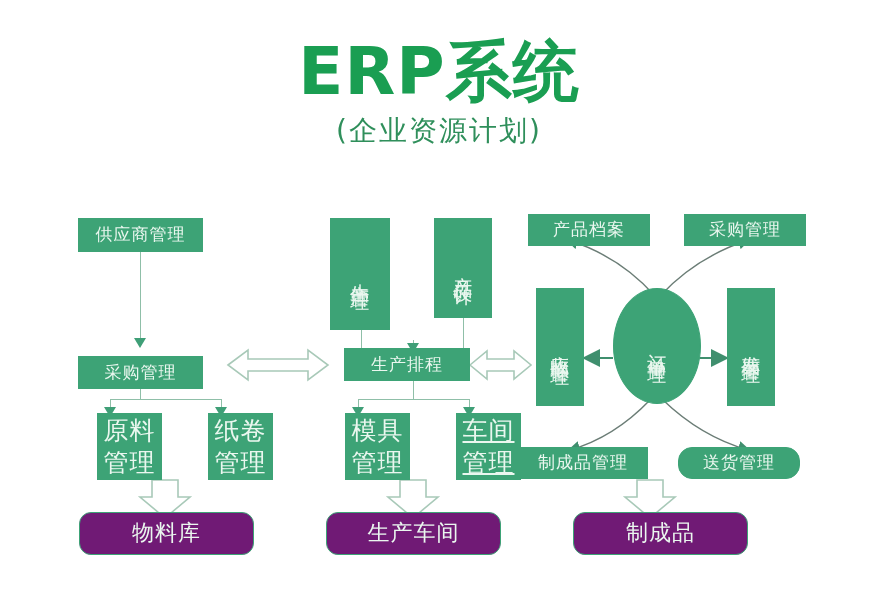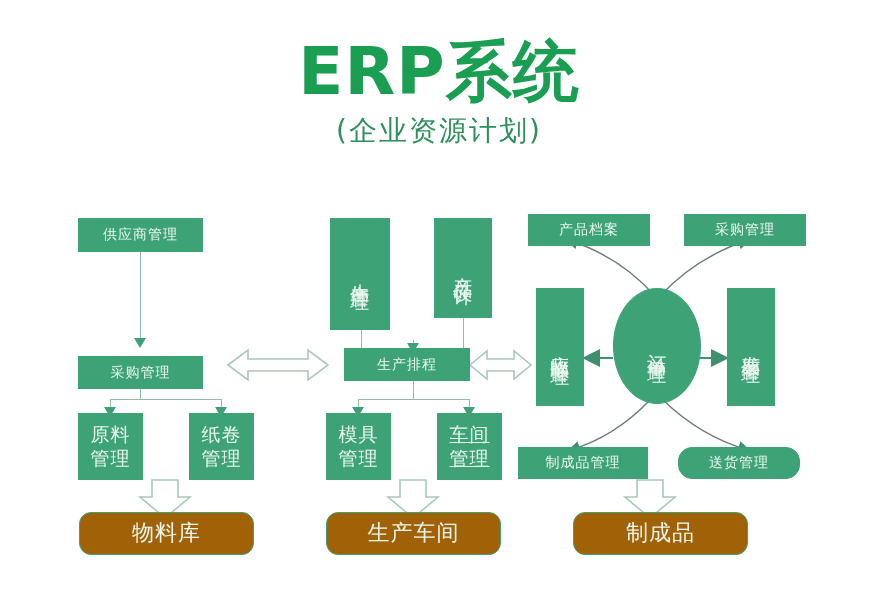--- a/index.html
+++ b/index.html
@@ -51,35 +51,36 @@
     color: #eaf7ef;
     display: flex;
     align-items: center;
     justify-content: center;
     text-align: center;
     line-height: 1.12;
     letter-spacing: 1px;
     border: 1px solid #3da376;
   }
   .node.flat {
-    font-size: 14px;
+    font-size: 17px;
   }
   .node.rounded {
     border-radius: 12px;
     font-size: 22px;
-    background: #a16207;
+    background: #701a75;
   }
   .node.vertical {
     writing-mode: vertical-rl;
     text-orientation: upright;
     font-size: 19px;
     letter-spacing: 3px;
   }
   .node.twoline {
-    font-size: 19px;
+    font-size: 25px;
+    margin-left: 19px;
   }
   .node.twoline .txt {
     display: block;
     width: 3.1em;
     word-break: break-all;
     line-height: 1.25;
   }
   .node.ellipse {
     border-radius: 50%;
     writing-mode: vertical-rl;

